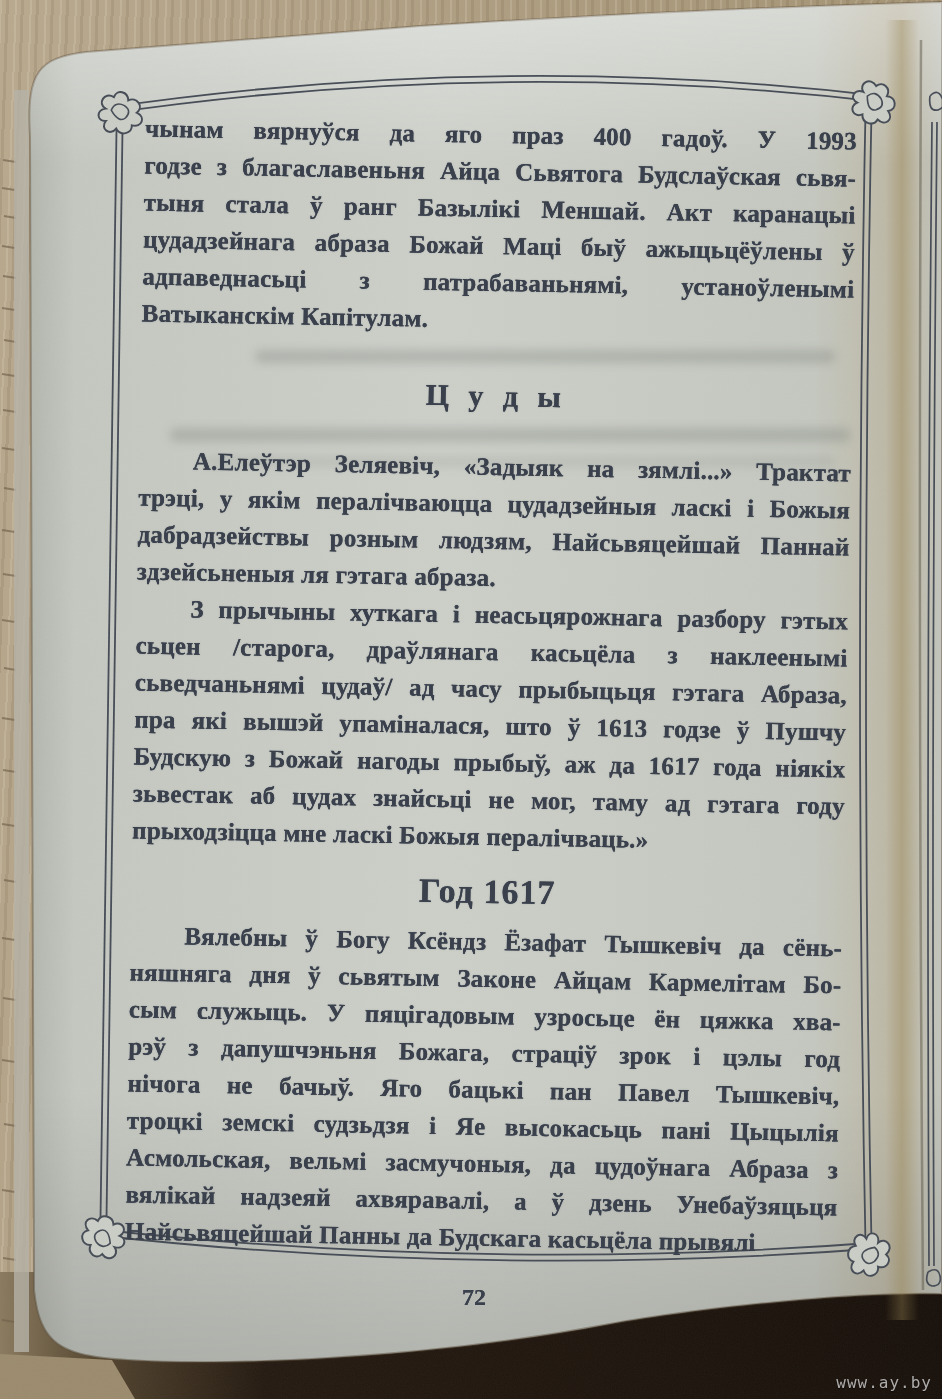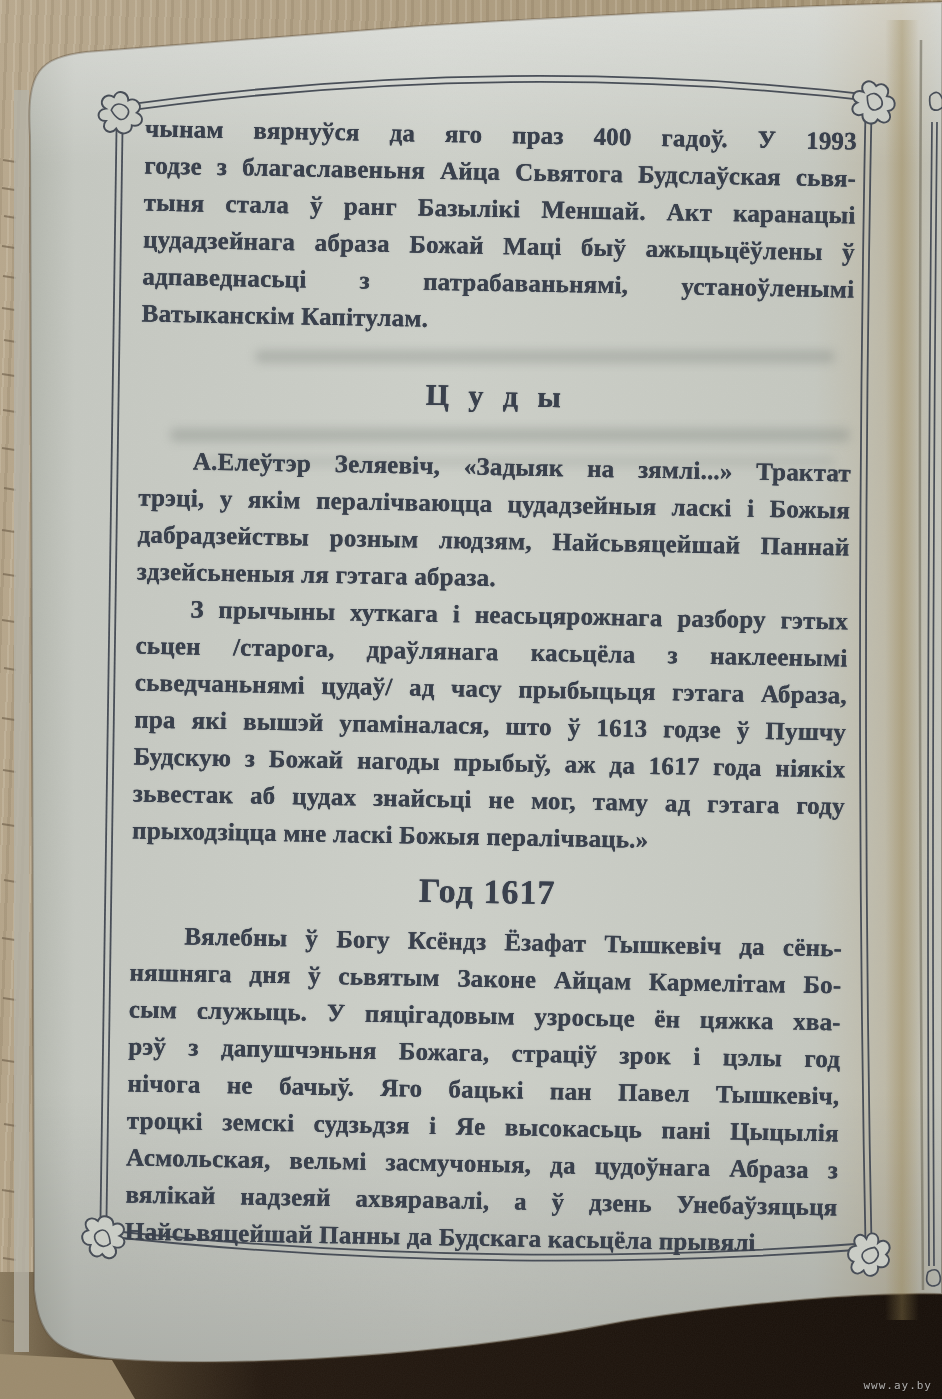--- a/index.html
+++ b/index.html
@@ -31,21 +31,21 @@
   .h-cudy{font-size:30px; line-height:44px; margin:36px 0 30px; letter-spacing:6px;}
   .h-god{font-size:34px; line-height:46px; margin:14px 0 8px; letter-spacing:1px;}
   .page-number{
     position:absolute; left:118px; top:1284px; width:712px; z-index:3;
     text-align:center; font-size:24px; font-weight:bold; color:var(--ink,#3a414d);
     text-shadow:0 0 .6px var(--ink,#3a414d);
   }
   .watermark{
     position:absolute; right:10px; bottom:7px; z-index:4;
     font-family:"DejaVu Sans Mono","Liberation Mono",monospace;
-    font-size:11px; letter-spacing:1px; color:var(--watermark,#c7c7c7);
+    font-size:16px; letter-spacing:1px; color:var(--watermark,#c7c7c7);
     opacity:.85; text-shadow:0 1px 1px rgba(0,0,0,.6);
   }
 </style>
 </head>
 <body>
 
 <div class="photo">
 
   <svg class="scene" width="942" height="1399" viewBox="0 0 942 1399" aria-hidden="true">
     <defs>
@@ -373,14 +373,15 @@
           <span>ахвяравалі,</span>
           <span>а</span>
           <span>ў</span>
           <span>дзень</span>
           <span>Унебаўзяцьця</span>
         </div>
         <div class="line last">Найсьвяцейшай Панны да Будскага касьцёла прывялі</div>
       </div>
     </div>
 
+  <div class="page-number">72</div>
   <div class="watermark">www.ay.by</div>
 </div>
 
 </body></html>

